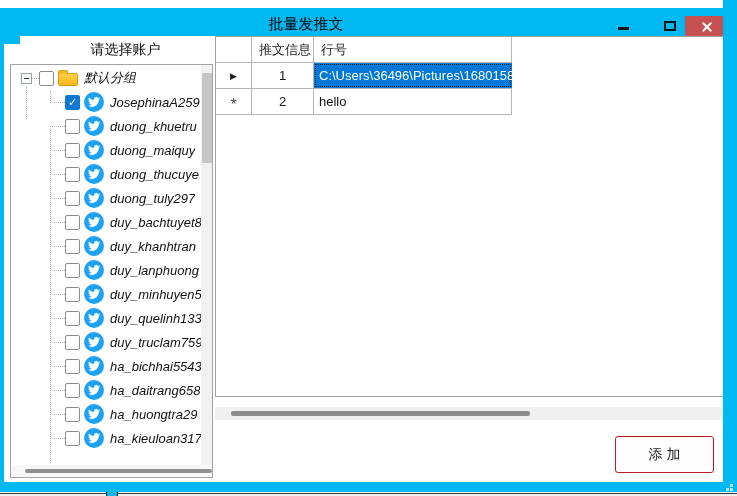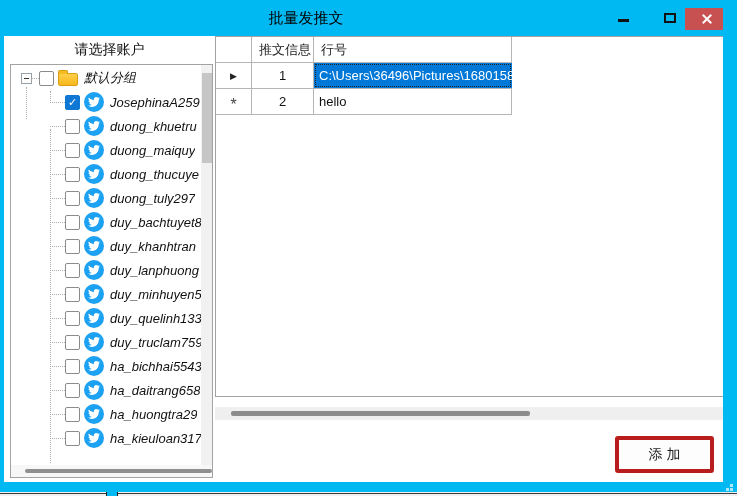--- a/index.html
+++ b/index.html
@@ -1,36 +1,36 @@
 <!DOCTYPE html>
 <html><head>
 <meta charset="utf-8">
 <style>
   html,body{margin:0;padding:0;background:#d9d9d9;}
   .window{position:relative;width:737px;height:496px;background:#ffffff;overflow:hidden;
           font-family:"Liberation Sans","DejaVu Sans",sans-serif;}
   
-  .titlebar{position:absolute;left:0;top:0;width:737px;height:36px;background:#00b9f2;}
+  .titlebar{position:absolute;left:0;top:8px;width:737px;height:36px;background:#00b9f2;font-family:Liberation Mono, monospace;}
   .title{position:absolute;left:0;top:0;width:612px;height:36px;line-height:36px;
          text-align:center;font-size:15px;color:#000;}
   .glyph-min{position:absolute;left:618px;top:19px;width:11px;height:3px;background:#111;}
   .glyph-max{position:absolute;left:664px;top:13px;width:12px;height:10px;border:2px solid #111;box-sizing:border-box;background:transparent;}
   .btn-close{position:absolute;left:685px;top:8px;width:44px;height:22px;background:#c75050;}
   .btn-close .x1,.btn-close .x2{position:absolute;left:16px;top:10px;width:12px;height:2px;background:#fff;}
   .btn-close .x1{transform:rotate(45deg);} .btn-close .x2{transform:rotate(-45deg);}
   .frame-left{position:absolute;left:0;top:36px;width:4px;height:446px;background:#00b9f2;}
   .frame-right{position:absolute;left:723px;top:0;width:14px;height:492px;background:#00b9f2;}
   .frame-bottom{position:absolute;left:0;top:482px;width:737px;height:10px;background:#00b9f2;}
   .bottom-strip{position:absolute;left:0;top:492px;width:737px;height:4px;background:#f0f0f0;}
   .strip-line{position:absolute;left:0;top:493px;width:737px;height:1px;background:#3c3c3c;}
   .strip-notch{position:absolute;left:106px;top:492px;width:12px;height:4px;background:#00b9f2;
                border-left:1px solid #222;border-right:1px solid #222;box-sizing:border-box;}
   .grip-dot{position:absolute;width:3px;height:3px;background:#aee9fb;}
   
-  .left-header{position:absolute;left:4px;top:36px;width:211px;height:26px;line-height:26px;
+  .left-header{position:absolute;left:20px;top:36px;width:211px;height:26px;line-height:26px;
                text-align:center;font-size:14px;color:#111;background:#fff;}
   .tree-panel{position:absolute;left:10px;top:64px;width:203px;height:414px;border:1px solid #a3a3a3;
               box-sizing:border-box;background:#fff;overflow:hidden;}
   .tree-rows{position:absolute;left:0;top:1px;width:190px;overflow:hidden;}
   .trow{height:24px;display:flex;align-items:center;white-space:nowrap;font-style:italic;}
   .trow.group{margin-left:10px;}
   .trow.account{margin-left:39px;}
   .expander{width:11px;height:11px;border:1px solid #98a0a8;background:#fdfdfd;box-sizing:border-box;
             flex:none;display:flex;align-items:center;justify-content:center;}
   .expander .minus{width:5px;height:1px;background:#333;}
@@ -69,21 +69,21 @@
   .ind.new{font-size:16px;margin-top:7px;color:#444;}
   .c-no{justify-content:center;}
   .c-tweet,.c-media{padding-left:5px;}
   .c-media.sel{background:#0078d7;color:#fff;position:relative;}
   .c-media.sel::after{content:"";position:absolute;left:1px;top:1px;right:1px;bottom:1px;
                       border:1px dotted rgba(45,22,0,0.85);pointer-events:none;}
   .grid-hscroll{position:absolute;left:215px;top:407px;width:508px;height:13px;background:#efefef;}
   .grid-hthumb{position:absolute;left:16px;top:4px;width:299px;height:5px;background:#8c8c8c;border-radius:2px;}
   
   .add-btn{position:absolute;left:615px;top:436px;width:99px;height:37px;background:#fdfdfd;
-           border:4px solid #b91c1c;border-radius:3px;font-size:14px;color:#222;
+           border:1px solid #b91c1c;border-radius:3px;font-size:14px;color:#222;
            font-family:"Liberation Sans","DejaVu Sans",sans-serif;cursor:pointer;}
 </style>
 </head>
 <body>
 
 <div class="window">
 
   <div class="titlebar">
     <div class="title">批量发推文</div>
     <div class="glyph-min"></div>

